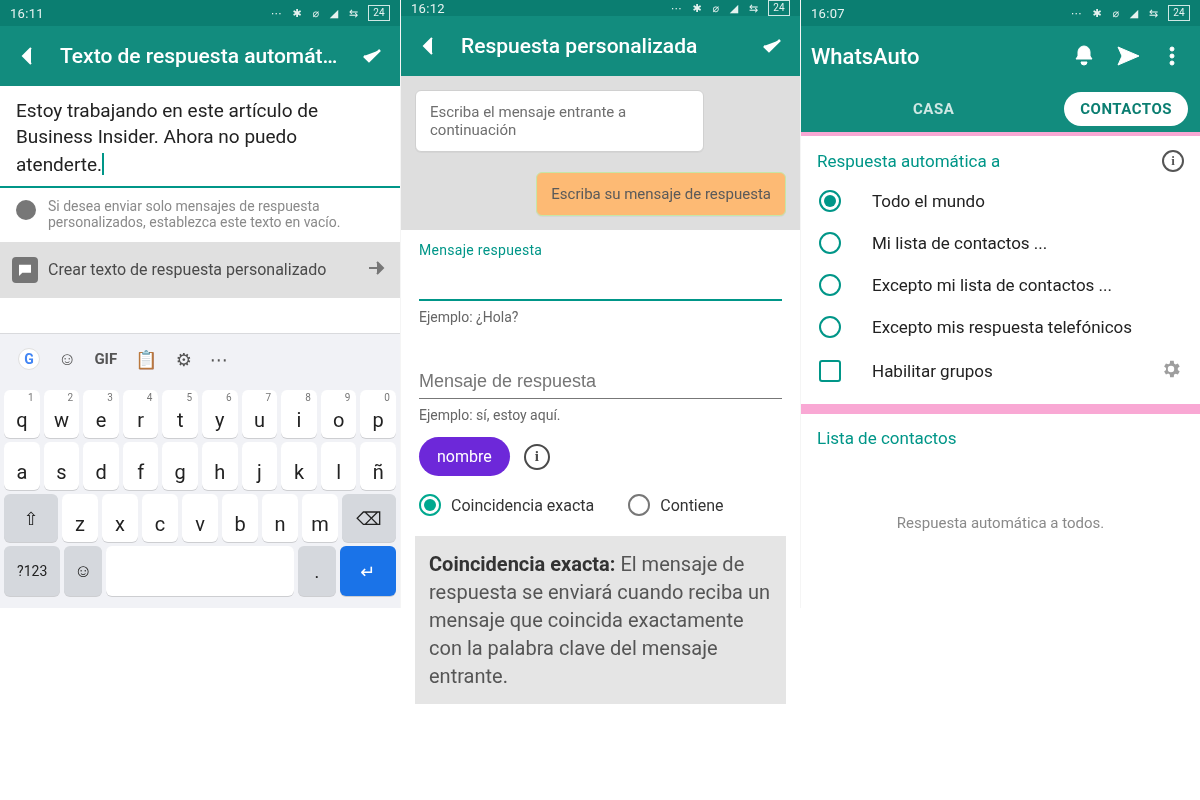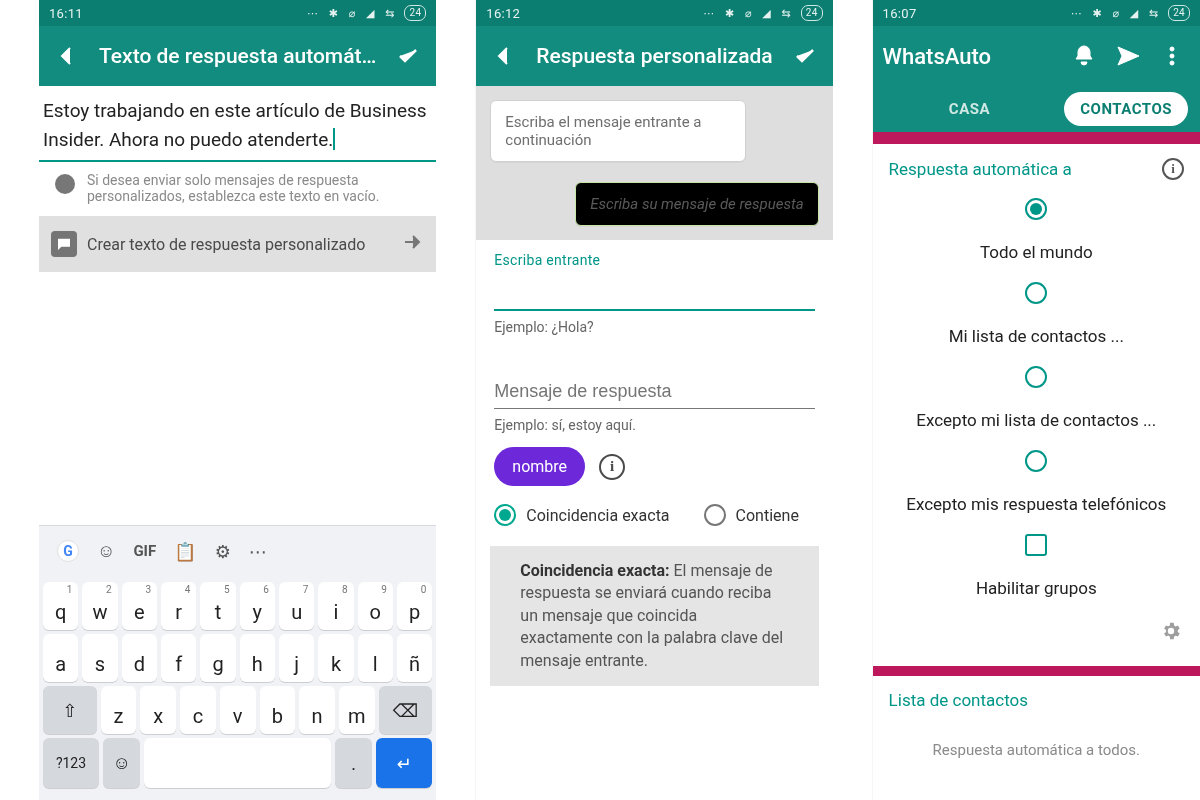--- a/index.html
+++ b/index.html
@@ -1,33 +1,33 @@
 <!DOCTYPE html>
 <html><head>
 <meta charset="utf-8">
 <style>
   * { box-sizing: border-box; margin: 0; padding: 0; }
   body { font-family: Roboto, -apple-system, "Segoe UI", Arial, sans-serif; background: #fff; width: 1200px; height: 800px; overflow: hidden; }
   .stage { display: flex; width: 1200px; height: 800px; }
-  .phone { width: 400px; height: 800px; background: #fff; display: flex; flex-direction: column; position: relative; margin-left: 39px; }
+  .phone { width: 400px; height: 608px; background: #fff; display: flex; flex-direction: column; position: relative; }
   .phone + .phone { border-left: 1px solid rgba(0,0,0,0.04); }
 
   
   .status-bar { height: 26px; background: #0b7e71; color: #e6f2f0; display: flex; align-items: center; justify-content: space-between; font-size: 13px; padding: 0 10px; letter-spacing: .3px; }
   .status-right { display: flex; align-items: center; gap: 6px; }
-  .badge { border: 1px solid #cfe8e4; border-radius: 7px; padding: 0 4px; font-size: 10px; line-height: 14px; }
+  .badge { border: 1px solid #cfe8e4; border-radius: 0; padding: 0 4px; font-size: 10px; line-height: 14px; }
 
   
   .app-bar { height: 60px; background: #128C7E; color: #fff; display: flex; align-items: center; padding: 16px 10px; gap: 14px; }
   .app-bar .title { font-size: 21px; font-weight: 500; flex: 1; white-space: nowrap; overflow: hidden; text-overflow: ellipsis; }
   .icon-btn { width: 36px; height: 36px; display: flex; align-items: center; justify-content: center; cursor: pointer; }
   .icon-btn svg { width: 24px; height: 24px; stroke: #fff; fill: #fff; }
 
   
-  .msg-area { padding: 12px 4px 8px; font-size: 19px; color: #222; line-height: 1.35; border-bottom: 2px solid #009688; }
+  .msg-area { padding: 12px 16px 8px; font-size: 19px; color: #222; line-height: 1.35; border-bottom: 2px solid #009688; }
   .cursor { display:inline-block; width:2px; height:22px; background:#009688; transform: translateY(4px); }
   .hint-row { display:flex; gap:10px; padding: 10px 14px 12px; color:#8a8a8a; font-size:14px; align-items:flex-start; }
   .hint-row .info-icon { flex: 0 0 20px; }
   .create-bar { background:#e0e0e0; display:flex; align-items:center; padding: 14px 12px; gap: 10px; cursor:pointer; }
   .create-bar .bubble-icon { width: 26px; height: 26px; background:#757575; border-radius:4px; display:flex; align-items:center; justify-content:center; }
   .create-bar .label { flex:1; font-size:16px; color:#4a4a4a; }
 
   
   .kb { background:#f1f2f6; border-top:1px solid #d9dadd; margin-top:auto; }
   .kb-top { height:50px; display:flex; align-items:center; gap:18px; padding:0 18px; }
@@ -42,46 +42,46 @@
   .key.fn { background:#d5d8dd; font-size:18px; align-items:center; padding-bottom:0; }
   .key.wide-15 { flex:1.5; }
   .key.space { flex:5; }
   .key.enter { background:#1a73e8; color:#fff; }
   .row-bottom .key { height:50px; }
 
   
   .chat-area { background:#dedede; padding: 14px 14px; display:flex; flex-direction:column; gap:20px; }
   .bubble { border:1px solid #d0d0d0; border-radius:6px; padding:12px 14px; font-size:15px; color:#6f6f6f; max-width:78%; box-shadow:0 1px 0 rgba(0,0,0,.04); }
   .bubble.in { background:#fff; align-self:flex-start; }
-  .bubble.out { background:#000000; border-color:#c6e6a7; align-self:flex-end; color:#5a5a5a;font-style:italic; }
+  .bubble.out { background:#fdba74; border-color:#c6e6a7; align-self:flex-end; color:#5a5a5a; }
   .section { padding: 12px 18px 4px; }
   .sec-title { color:#009688; font-size:14px; letter-spacing:.3px; margin-bottom:8px; }
   .tf { border:none; border-bottom:2px solid #009688; width:100%; font-size:18px; padding:6px 0; outline:none; background:transparent; color:#444; }
   .tf.gray { border-bottom:1px solid #777; color:#0f766e; }
   .example { color:#666; font-size:14px; margin:8px 0 0; }
   .chips { display:flex; align-items:center; gap:14px; margin:14px 0 0; }
   .chip { background:#6d28d9; color:#fff; border-radius:24px; padding:10px 18px; font-size:16px; cursor:pointer; }
   .info-circle { width:26px; height:26px; border:2px solid #4a4a4a; border-radius:50%; display:flex; align-items:center; justify-content:center; font-family:serif; font-weight:700; color:#4a4a4a; font-size:15px; cursor:pointer; }
   .radio-row { display:flex; gap:34px; margin:18px 0 6px; }
   .radio { display:flex; align-items:center; gap:10px; font-size:16px; color:#333; cursor:pointer; }
   .radio .r { width:22px; height:22px; border:2px solid #777; border-radius:50%; display:flex; align-items:center; justify-content:center; }
   .radio.sel .r { border-color:#00a88f; }
   .radio.sel .r::after { content:""; width:12px; height:12px; border-radius:50%; background:#00a88f; }
-  .note { background:#e5e5e5; margin:10px 14px 0; padding:14px 30px; font-size:16px; color:#555; line-height:1.4; }
+  .note { background:#e5e5e5; margin:10px 14px 0; padding:14px 14px; font-size:20px; color:#555; line-height:1.4; }
   .note b { color:#333; }
 
   
   .tabs { background:#128C7E; display:flex; align-items:center; height:46px; padding:0 12px; gap:10px; }
   .tab { flex:1; text-align:center; color:#cfe8e4; font-weight:700; font-size:15px; letter-spacing:.5px; padding:8px 0; cursor:pointer; }
   .tab.active { background:#fff; color:#0b7e71; border-radius:20px; flex:0 0 auto; padding:8px 16px; }
-  .p3-body { background:#be185d; flex:1; display:flex; flex-direction:column; gap:10px; padding-top:12px; }
+  .p3-body { background:#f9a8d4; flex:1; display:flex; flex-direction:column; gap:10px; padding-top:4px; }
   .card { background:#fff; padding:14px 16px 10px; }
   .card-title { color:#009688; font-size:17px; display:flex; align-items:center; justify-content:space-between; }
   .opts { margin-top:8px; display:flex; flex-direction:column; }
-  .opt { display:flex; align-items:center; gap:22px; padding:10px 2px; font-size:17px; color:#222; cursor:pointer;flex-direction:column; }
+  .opt { display:flex; align-items:center; gap:31px; padding:10px 2px; font-size:17px; color:#222; cursor:pointer; }
   .opt .chk { width:22px; height:22px; border:2px solid #009688; border-radius:3px; }
   .opt.enable .gear { margin-left:auto; color:#9e9e9e; }
   .empty { flex:1; display:flex; align-items:center; justify-content:center; color:#8a8a8a; font-size:15px; }
   .p3-title-card .card-title { font-size:17px; }
   .appbar3 { justify-content:space-between; }
   .appbar3 .brand { font-size:22px; font-weight:500; }
   .appbar3 .right { display:flex; gap:8px; }
 
   
   .svg24 { width:24px; height:24px; }
@@ -217,21 +217,21 @@
         <svg viewBox="0 0 24 24" stroke-width="2.5" fill="none">
             <path d="M4 12l5 5L20 6"></path>
           </svg>
       </div>
     </div>
     <div class="chat-area">
       <div class="bubble in">Escriba el mensaje entrante a continuación</div>
       <div class="bubble out">Escriba su mensaje de respuesta</div>
     </div>
     <div class="section">
-      <div class="sec-title">Escriba entrante</div>
+      <div class="sec-title">Mensaje respuesta</div>
       <input class="tf" type="text" value="" style="">
       <div class="example">Ejemplo: ¿Hola?</div>
     </div>
     <div class="section" style="margin-top:24px;">
       <input class="tf gray" type="text" placeholder="Mensaje de respuesta" style="">
       <div class="example">Ejemplo: sí, estoy aquí.</div>
       <div class="chips">
         <div class="chip">nombre</div>
         <div class="info-circle">i</div>
       </div>

